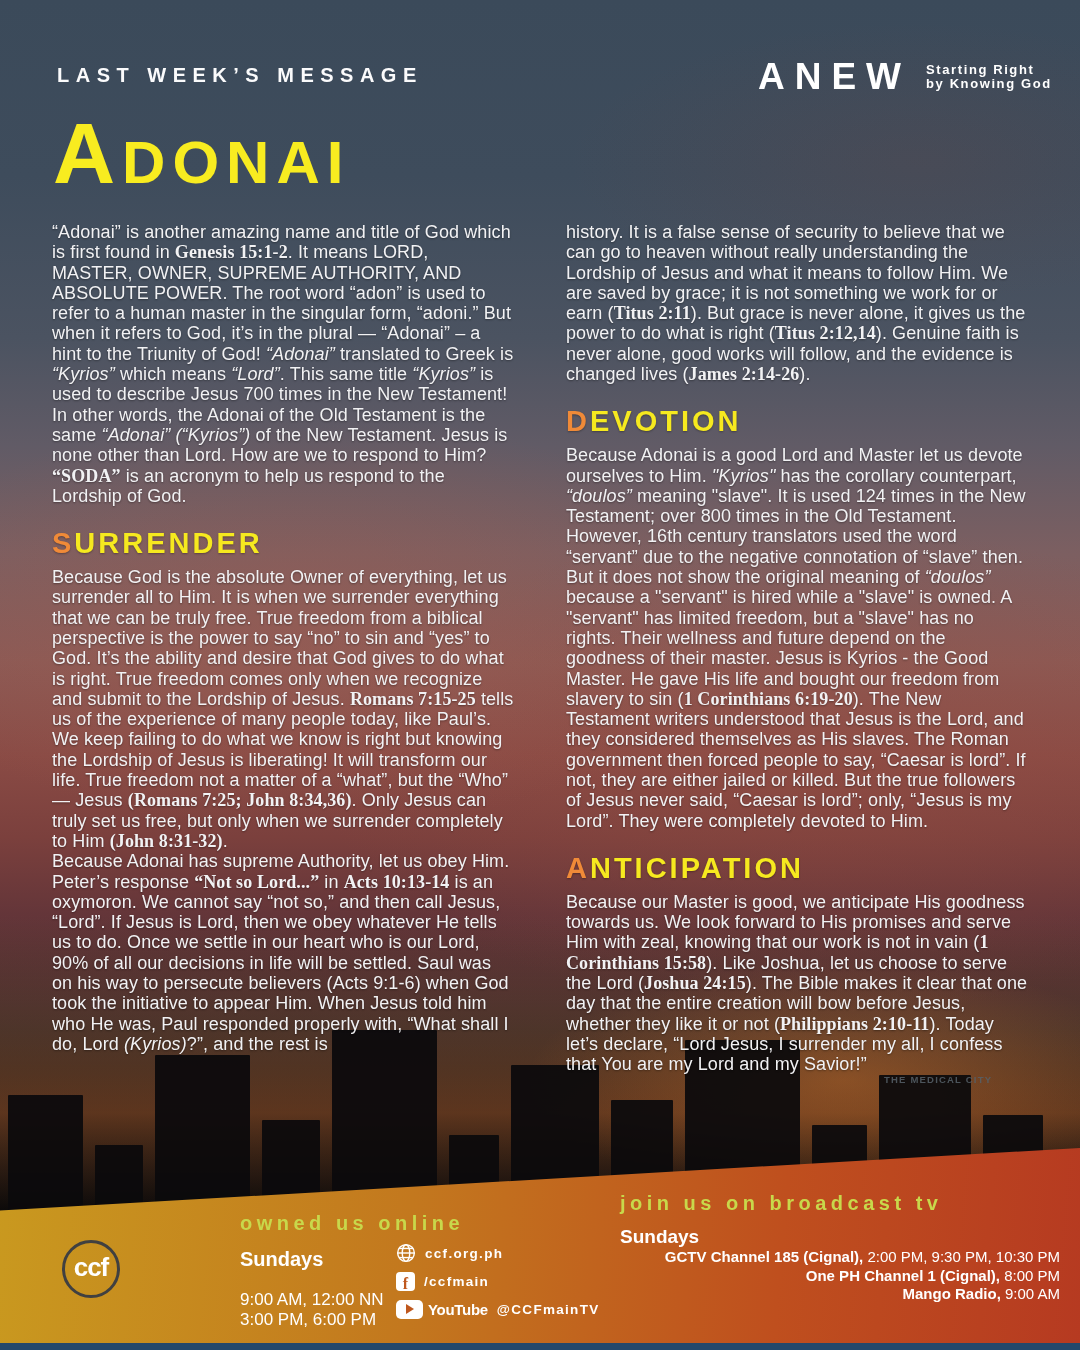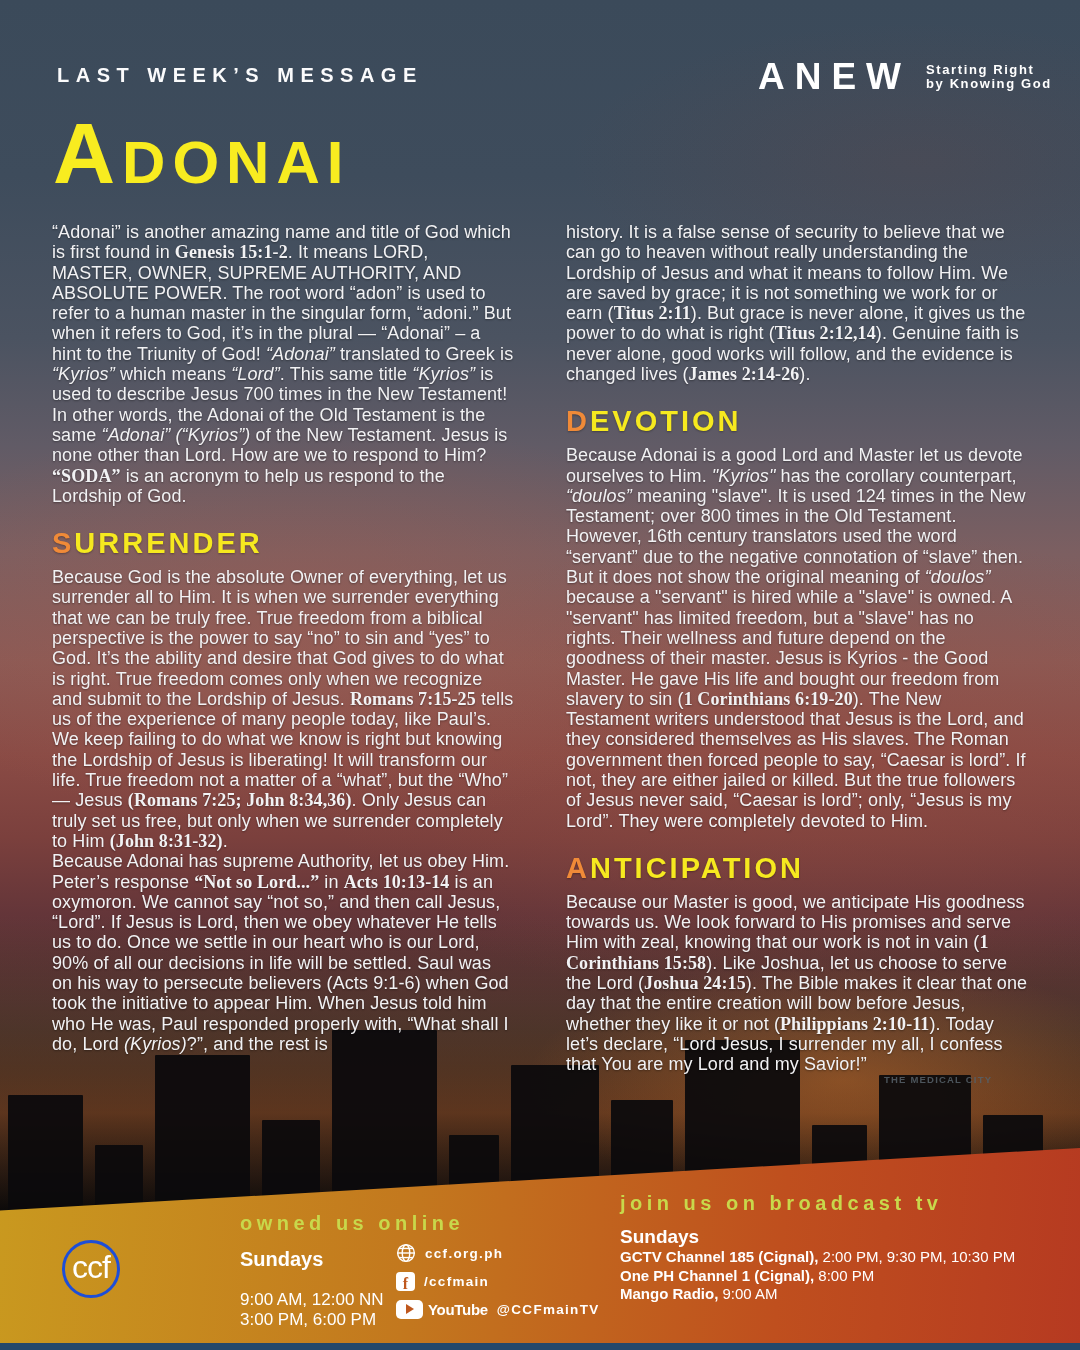--- a/index.html
+++ b/index.html
@@ -44,42 +44,42 @@
   .sec{margin:22px 0 7px 0;font-size:29px;font-weight:bold;letter-spacing:3px;color:#f6e91f;
     text-shadow:0 1px 2px rgba(0,0,0,0.3);line-height:1.1;}
   .sec::first-letter{color:#f08a38;}
 
   
   .footer-band{position:absolute;left:0;top:1148px;width:1080px;height:202px;
     clip-path:polygon(0 31%, 100% 0, 100% 100%, 0 100%);
     background:linear-gradient(95deg,#c9991f 0%,#c3781e 38%,#bf4f1e 72%,#b63a21 100%);}
   .bottom-bar{position:absolute;left:0;bottom:0;width:1080px;height:7px;background:#24486b;}
 
-  .ccf-logo{position:absolute;left:62px;top:1240px;width:58px;height:58px;border:3px solid #1d4ed8;
+  .ccf-logo{position:absolute;left:62px;top:1240px;width:58px;height:58px;border:3px solid #404040;
     border-radius:50%;display:flex;align-items:center;justify-content:center;
-    color:#fff;font-size:32px;font-weight:normal;letter-spacing:-1px;padding-bottom:3px;box-sizing:border-box;}
+    color:#fff;font-size:26px;font-weight:bold;letter-spacing:-1px;padding-bottom:3px;box-sizing:border-box;}
 
   .online-block{position:absolute;left:240px;top:1212px;color:#fff;}
   .footer-h{font-size:20px;font-weight:bold;letter-spacing:4.5px;color:#c8d84b;}
   .online-day{font-size:20px;font-weight:bold;margin-top:13px;}
   .online-times{font-size:17px;line-height:19.5px;margin-top:19px;}
 
   .links-block{position:absolute;left:396px;top:1243px;color:#fff;}
   .link-row{display:flex;align-items:center;margin-bottom:8px;height:20px;}
   .link-text{font-size:13.5px;font-weight:bold;letter-spacing:1.3px;margin-left:9px;}
   .globe{width:20px;height:20px;}
   .fb{width:19px;height:19px;background:#fff;border-radius:4px;display:flex;align-items:flex-end;justify-content:center;
     color:#bf581e;font-size:16px;font-weight:bold;line-height:15px;font-family:"Liberation Serif",serif;}
   .yt{width:27px;height:19px;background:#fff;border-radius:5px;display:flex;align-items:center;justify-content:center;}
   .yt-tri{width:0;height:0;border-left:8px solid #bf581e;border-top:5px solid transparent;border-bottom:5px solid transparent;}
   .yt-word{font-size:15px;font-weight:bold;margin-left:5px;letter-spacing:-0.3px;}
 
   .broadcast-block{position:absolute;left:620px;top:1192px;color:#fff;width:440px;}
   .bc-day{font-size:19px;font-weight:bold;margin-top:11px;}
-  .bc-row{font-size:15px;line-height:18.5px;}
+  .bc-row{font-size:15px;line-height:18.5px;text-align:right;}
   .bc-name{font-weight:bold;}
 </style>
 </head>
 <body>
 
 <div class="page">
 
   <div class="bg"></div>
   <div class="glow"></div>
 

